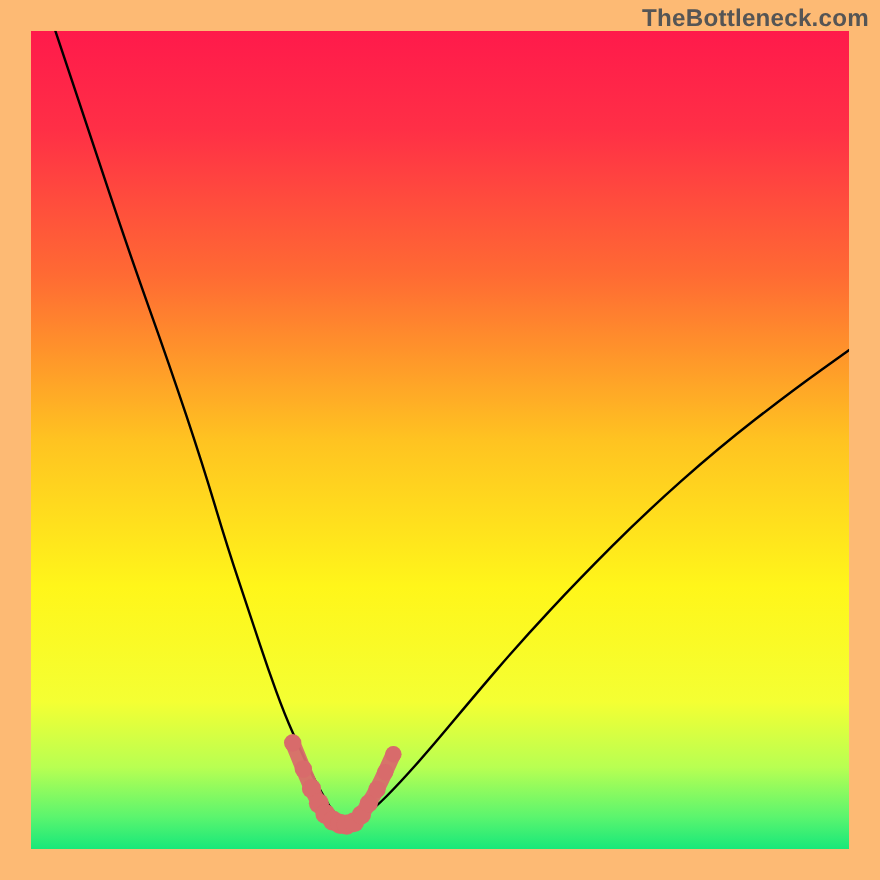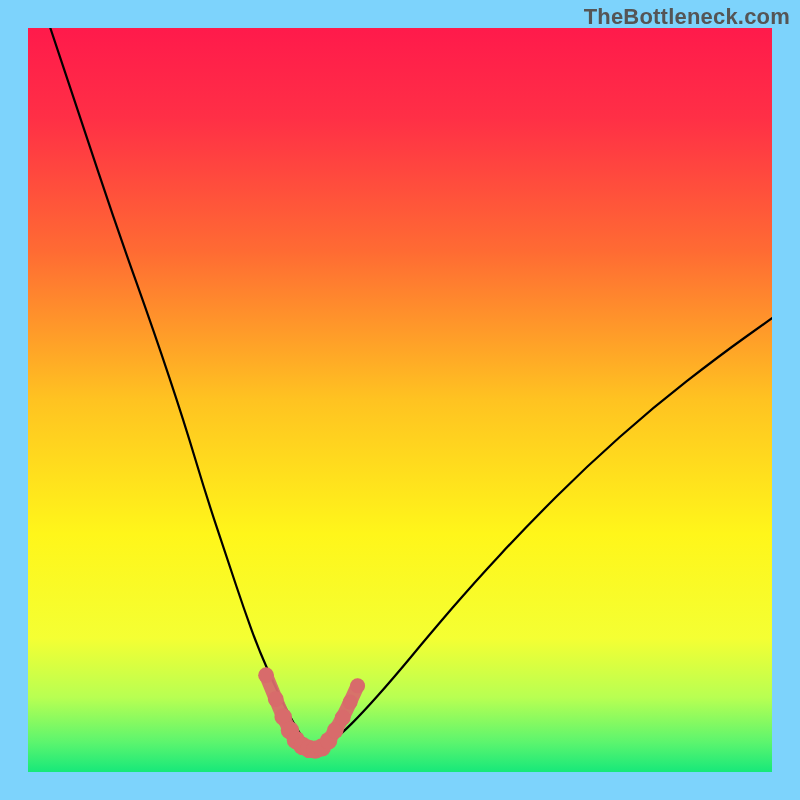--- a/index.html
+++ b/index.html
@@ -8,21 +8,21 @@
     width: 800px;
     height: 800px;
     background: #000;
     overflow: hidden;
     font-family: Arial, Helvetica, sans-serif;
   }
   .frame {
     position: absolute;
     top: 0; left: 0;
     width: 800px; height: 800px;
-    background: #7dd3fc;
+    background: #fdba74;
   }
   .plot {
     position: absolute;
     top: 28px;
     left: 28px;
     width: 744px;
     height: 744px;
     overflow: hidden;
   }
   .watermark {

